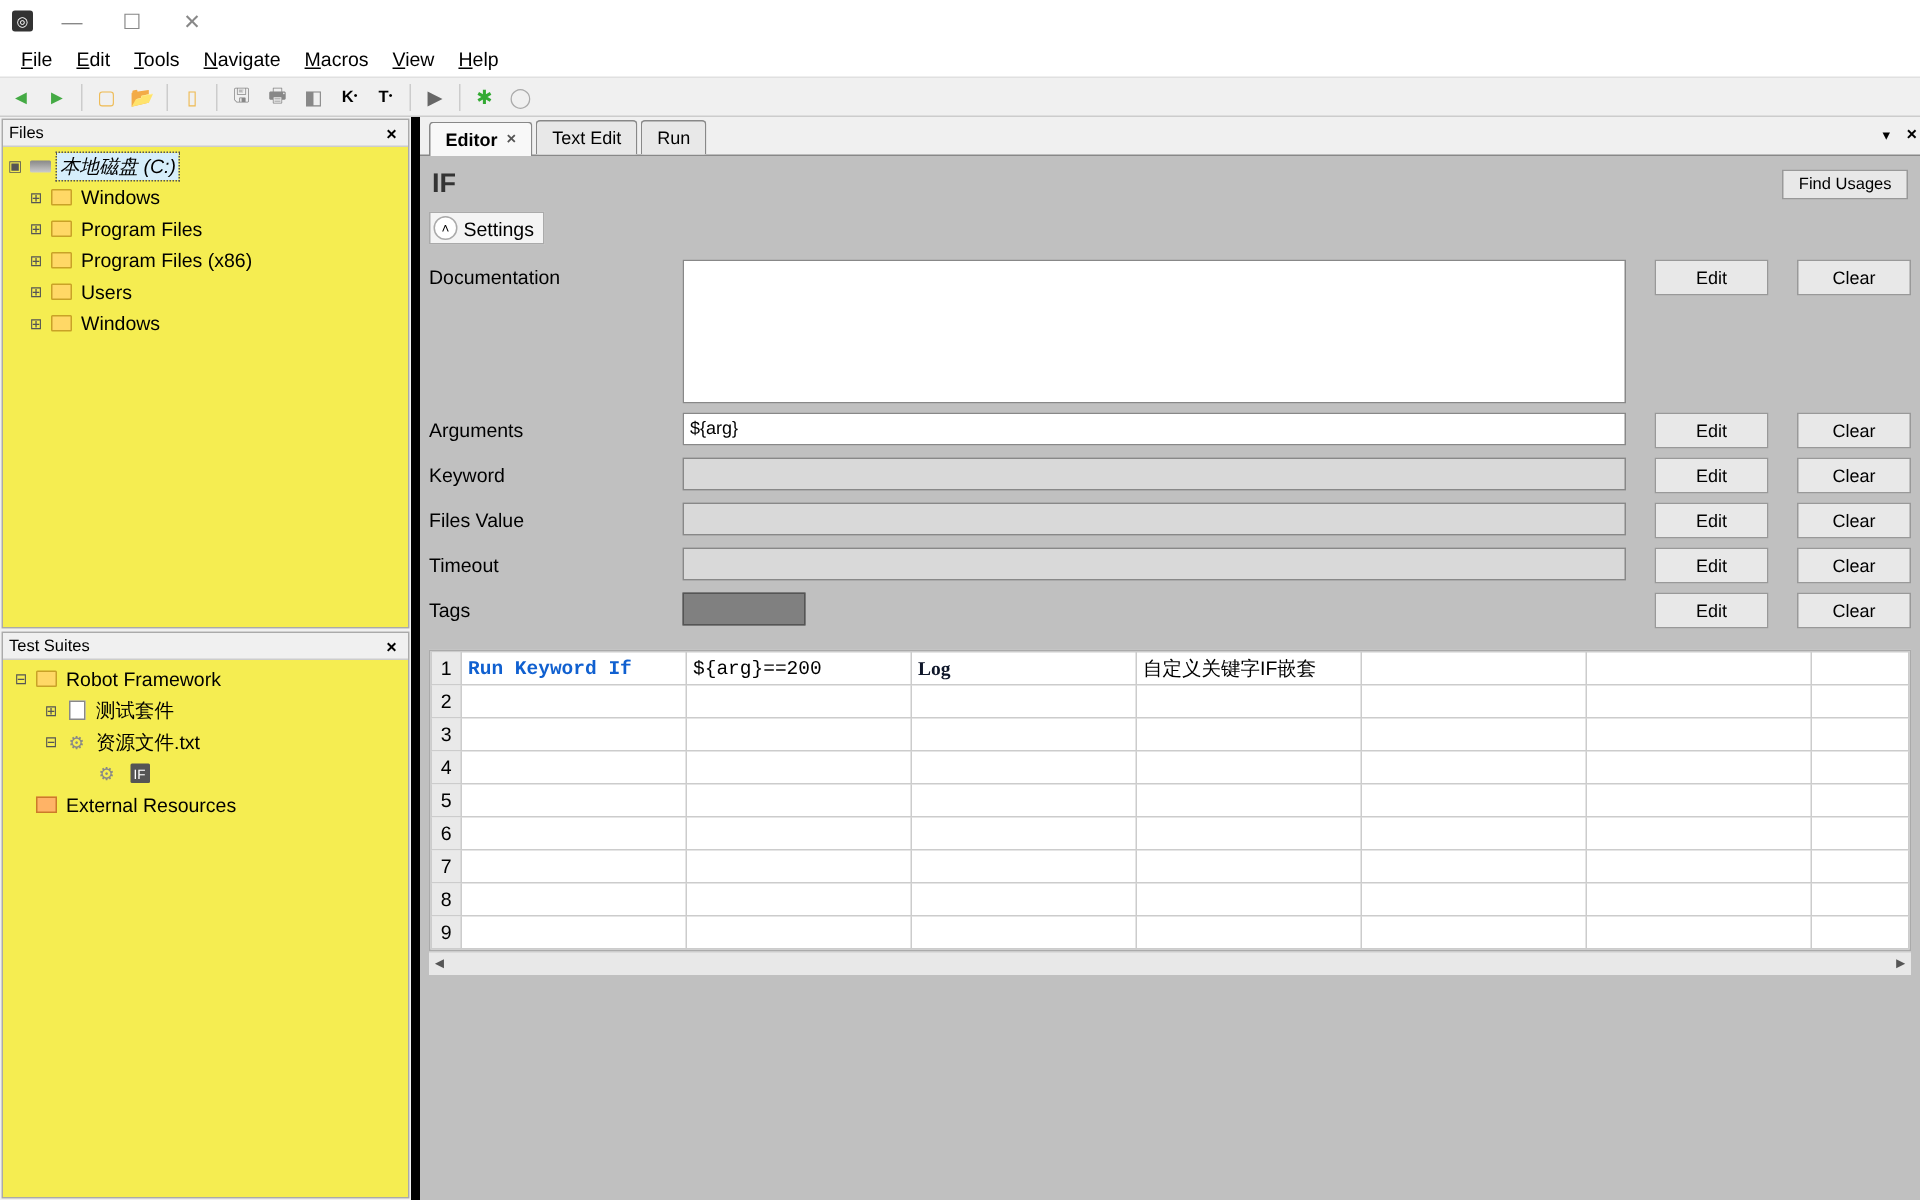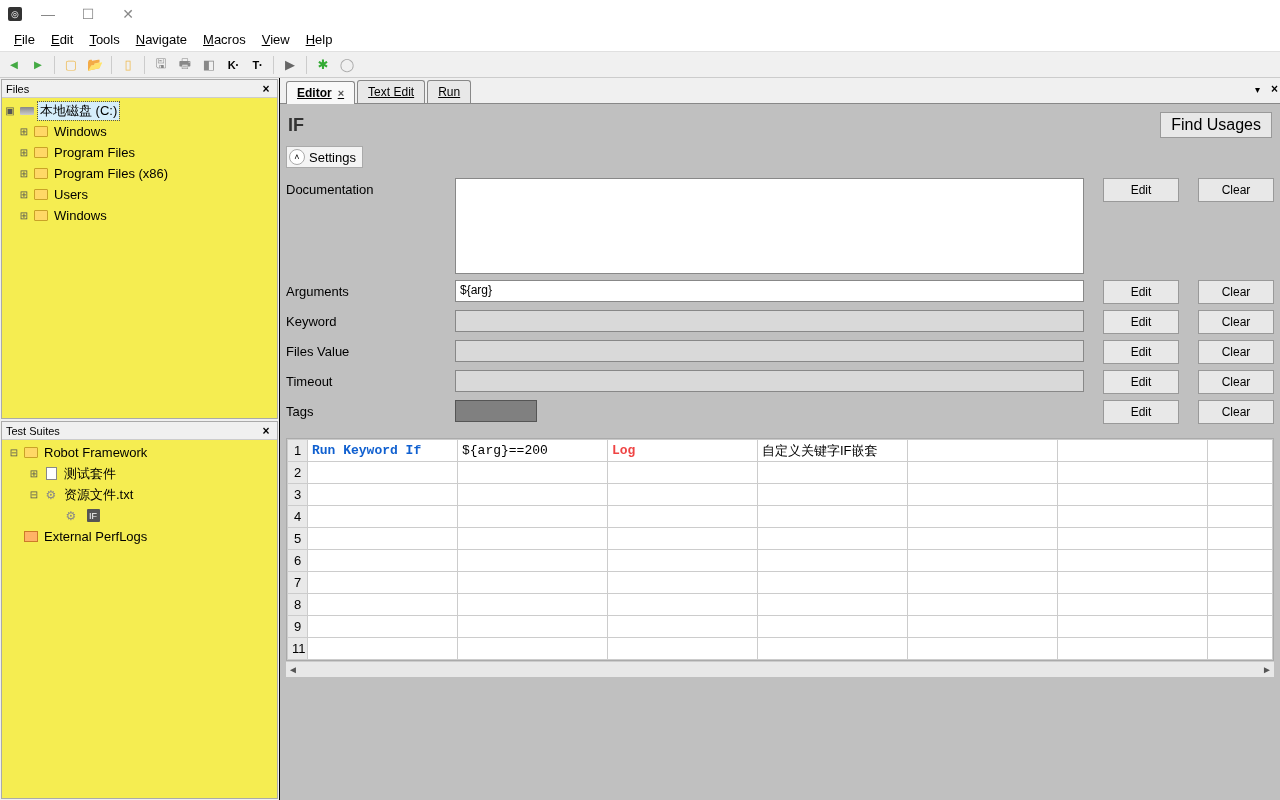--- a/index.html
+++ b/index.html
@@ -14,76 +14,76 @@
 .menubar { height: 24px; background: #fff; display: flex; align-items: center; padding: 0 6px; border-bottom: 1px solid #e0e0e0; }
 .menubar .menu-item { padding: 2px 8px; cursor: default; font-size: 13px; }
 .menubar .menu-item .ul { text-decoration: underline; }
 
 .toolbar { height: 26px; background: #f0f0f0; display: flex; align-items: center; padding: 0 4px; gap: 4px; border-bottom: 1px solid #ccc; }
 .toolbar .tb-btn { width: 20px; height: 20px; display: flex; align-items: center; justify-content: center; font-size: 13px; }
 .toolbar .sep { width: 1px; height: 18px; background: #ccc; margin: 0 2px; }
 
 .main-area { display: flex; height: calc(800px - 28px - 24px - 26px); }
 
-.left-col { width: 280px; display: flex; flex-direction: column; border-right: 1px solid #000000; }
+.left-col { width: 280px; display: flex; flex-direction: column; border-right: 6px solid #000000; }
 
 .panel { border: 1px solid #aaa; margin: 1px; background: #fff; display: flex; flex-direction: column; }
 .panel-header { height: 18px; background: #f0f0f0; display: flex; align-items: center; justify-content: space-between; padding: 0 4px; font-size: 11px; border-bottom: 1px solid #ccc; }
 .panel-header .close-x { width: 14px; height: 14px; display: flex; align-items: center; justify-content: center; font-size: 12px; font-weight: bold; }
 .panel-body { flex: 1; overflow: auto; }
 
 .files-panel { height: 340px; }
 .suites-panel { flex: 1; }
 
 .tree { background: #f5ed51; height: 100%; padding: 2px; font-size: 13px; }
 .tree-row { display: flex; align-items: center; height: 21px; white-space: nowrap; }
 .tree-row .expander { width: 12px; text-align: center; font-size: 10px; color: #555; }
 .tree-row .ticon { width: 16px; height: 14px; margin: 0 3px; display: inline-flex; align-items: center; justify-content: center; }
 .tree-row .label { padding: 0 2px; }
-.tree-row.selected .label { background: #d6eefb; outline: 1px dotted #555; }
+.tree-row.selected .label { background: #d6eefb; outline: 1px dotted #555; font-style: italic; }
 .drive-ico { width: 14px; height: 8px; background: linear-gradient(#888,#ccc); border-radius: 1px; }
 .folder-ico { width: 14px; height: 11px; background: #ffd866; border: 1px solid #c9a227; border-radius: 1px; }
 .file-ico { width: 11px; height: 13px; background: #fff; border: 1px solid #888; }
 .gear-ico { color: #888; font-size: 12px; }
 .kw-ico { width: 13px; height: 13px; background: #555; color: #fff; font-size: 9px; display: flex; align-items: center; justify-content: center; border-radius: 1px; }
 .res-ico { width: 14px; height: 11px; background: #ffb366; border: 1px solid #cc7a29; }
 
 .right-col { flex: 1; display: flex; flex-direction: column; background: #f0f0f0; position: relative; }
 
 .tab-bar { height: 26px; display: flex; align-items: flex-end; padding-left: 6px; border-bottom: 1px solid #888; background: #f0f0f0; position: relative; }
-.tab { padding: 4px 10px; border: 1px solid #888; border-bottom: none; background: #e8e8e8; margin-right: 2px; font-size: 12px; display: flex; align-items: center; gap: 6px; border-radius: 3px 3px 0 0; text-decoration: underline; }
+.tab { padding: 4px 10px; border: 1px solid #888; border-bottom: none; background: #e8e8e8; margin-right: 2px; font-size: 12px; display: flex; align-items: center; gap: 6px; border-radius: 3px 3px 0 0; }
 .tab.active { background: #f8f8f8; font-weight: bold; position: relative; top: 1px; }
 .tab .tab-x { font-size: 11px; color: #555; }
 .tab-bar .overflow { position: absolute; right: 20px; top: 6px; font-size: 10px; }
 .tab-bar .close-all { position: absolute; right: 2px; top: 4px; font-weight: bold; }
 
 .editor-area { flex: 1; background: #c0c0c0; padding: 4px 6px; overflow: auto; }
 
 .kw-header { display: flex; align-items: center; justify-content: space-between; padding: 4px 2px 8px 2px; }
 .kw-title { font-size: 18px; font-weight: bold; color: #333; }
-.find-btn { background: #e8e8e8; border: 1px solid #999; padding: 3px 10px; font-size: 16px; }
+.find-btn { background: #e8e8e8; border: 1px solid #999; padding: 3px 10px; font-size: 11px; }
 
 .settings-toggle { display: inline-flex; align-items: center; background: #f4f4f4; border: 1px solid #aaa; padding: 2px 6px 2px 2px; font-size: 13px; margin-bottom: 10px; }
 .settings-toggle .chev { width: 16px; height: 16px; border: 1px solid #aaa; border-radius: 50%; display: flex; align-items: center; justify-content: center; font-size: 9px; margin-right: 4px; background: #fff; }
 
 .settings-grid { display: grid; grid-template-columns: 150px 1fr 76px 76px; gap: 6px 19px; align-items: start; margin-bottom: 14px; }
 .settings-grid .lbl { font-size: 13px; padding-top: 4px; }
 .settings-grid .field { background: #fff; border: 1px solid #888; min-height: 22px; padding: 2px 4px; font-size: 12px; }
 .settings-grid .field.doc { height: 96px; }
 .settings-grid .field.ro { background: #d9d9d9; }
 .settings-grid .field.tags { background: #808080; width: 82px; height: 22px; border: 1px solid #555; }
 .settings-grid .btn { background: #e8e8e8; border: 1px solid #999; height: 24px; font-size: 12px; }
 
 .grid-wrap { border: 1px solid #aaa; background: #fff; }
 .grid-table { border-collapse: collapse; width: 100%; table-layout: fixed; font-size: 13px; }
 .grid-table td, .grid-table th { border: 1px solid #ccc; height: 22px; padding: 1px 4px; overflow: hidden; white-space: nowrap; }
 .grid-table th { background: #e9e9e9; width: 20px; text-align: center; font-weight: normal; }
 .grid-table .c-kw { color: #1060d0; font-weight: bold; font-family: "Courier New", monospace; }
 .grid-table .c-arg { font-family: "Courier New", monospace; }
-.grid-table .c-log { color: #ef4444; font-weight: bold; font-family: Liberation Mono, monospace; }
+.grid-table .c-log { color: #0f172a; font-weight: bold; font-family: Liberation Serif, serif; }
 
 .hscroll { height: 16px; background: #e8e8e8; border-top: 1px solid #ccc; display: flex; align-items: center; justify-content: space-between; padding: 0 2px; font-size: 10px; color: #555; }
 </style>
 </head>
 <body>
 
 <div class="titlebar">
   <span class="app-icon">◎</span>
   <div class="win-controls">
     <div class="win-btn">—</div>
@@ -211,21 +211,21 @@
               <span class="ticon gear-ico">⚙</span>
             <span class="ticon">
                 <span class="kw-ico">IF</span>
               </span>
           </div>
           <div class="tree-row" style="padding-left:4px">
             <span class="expander"></span>
               <span class="ticon">
                 <span class="res-ico"></span>
               </span>
-            <span class="label">External PerfLogs</span>
+            <span class="label">External Resources</span>
           </div>
         </div>
       </div>
     </div>
   </div>
 
   <div class="right-col">
     <div class="tab-bar">
       <div class="tab active">
         <span>Editor</span>
@@ -382,30 +382,20 @@
               <tr>
                 <th>9</th>
                 <td></td>
                 <td></td>
                 <td></td>
                 <td></td>
                 <td></td>
                 <td></td>
                 <td></td>
               </tr>
-              <tr>
-                <th>11</th>
-                <td></td>
-                <td></td>
-                <td></td>
-                <td></td>
-                <td></td>
-                <td></td>
-                <td></td>
-              </tr>
             </tbody>
         </table>
       </div>
       <div class="hscroll">
           <span>◄</span>
           <span>►</span>
         </div>
     </div>
   </div>
 </div>

